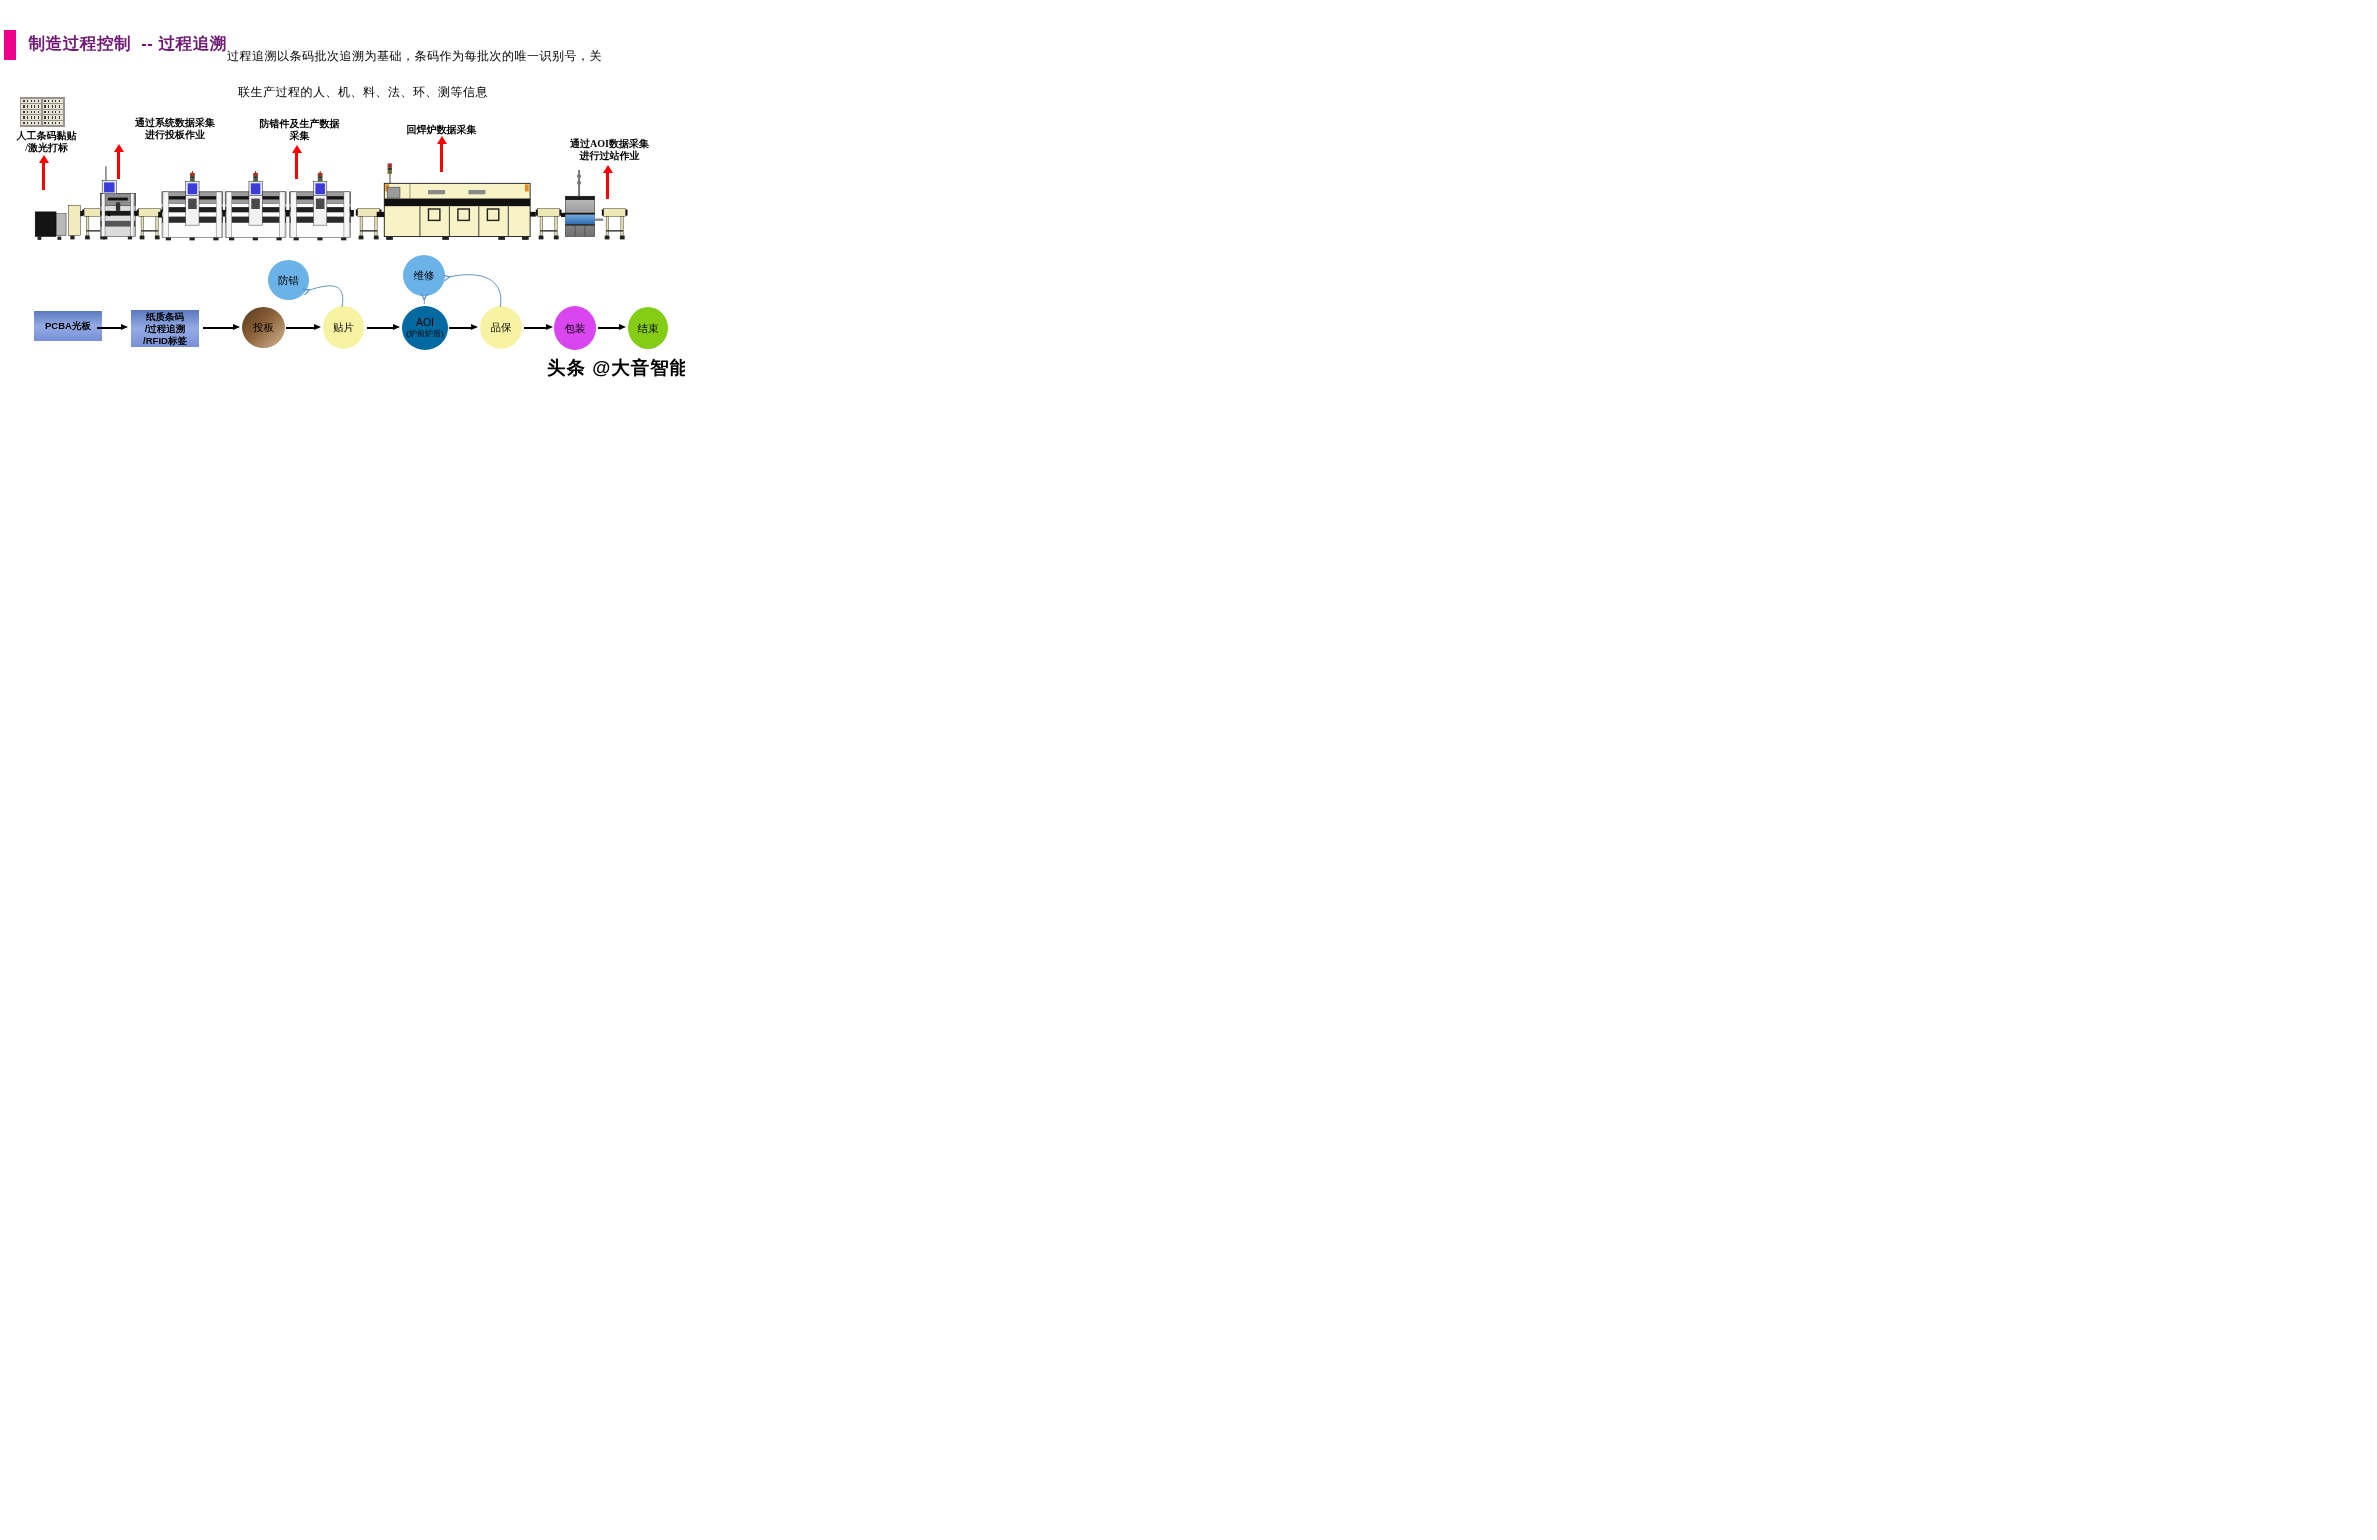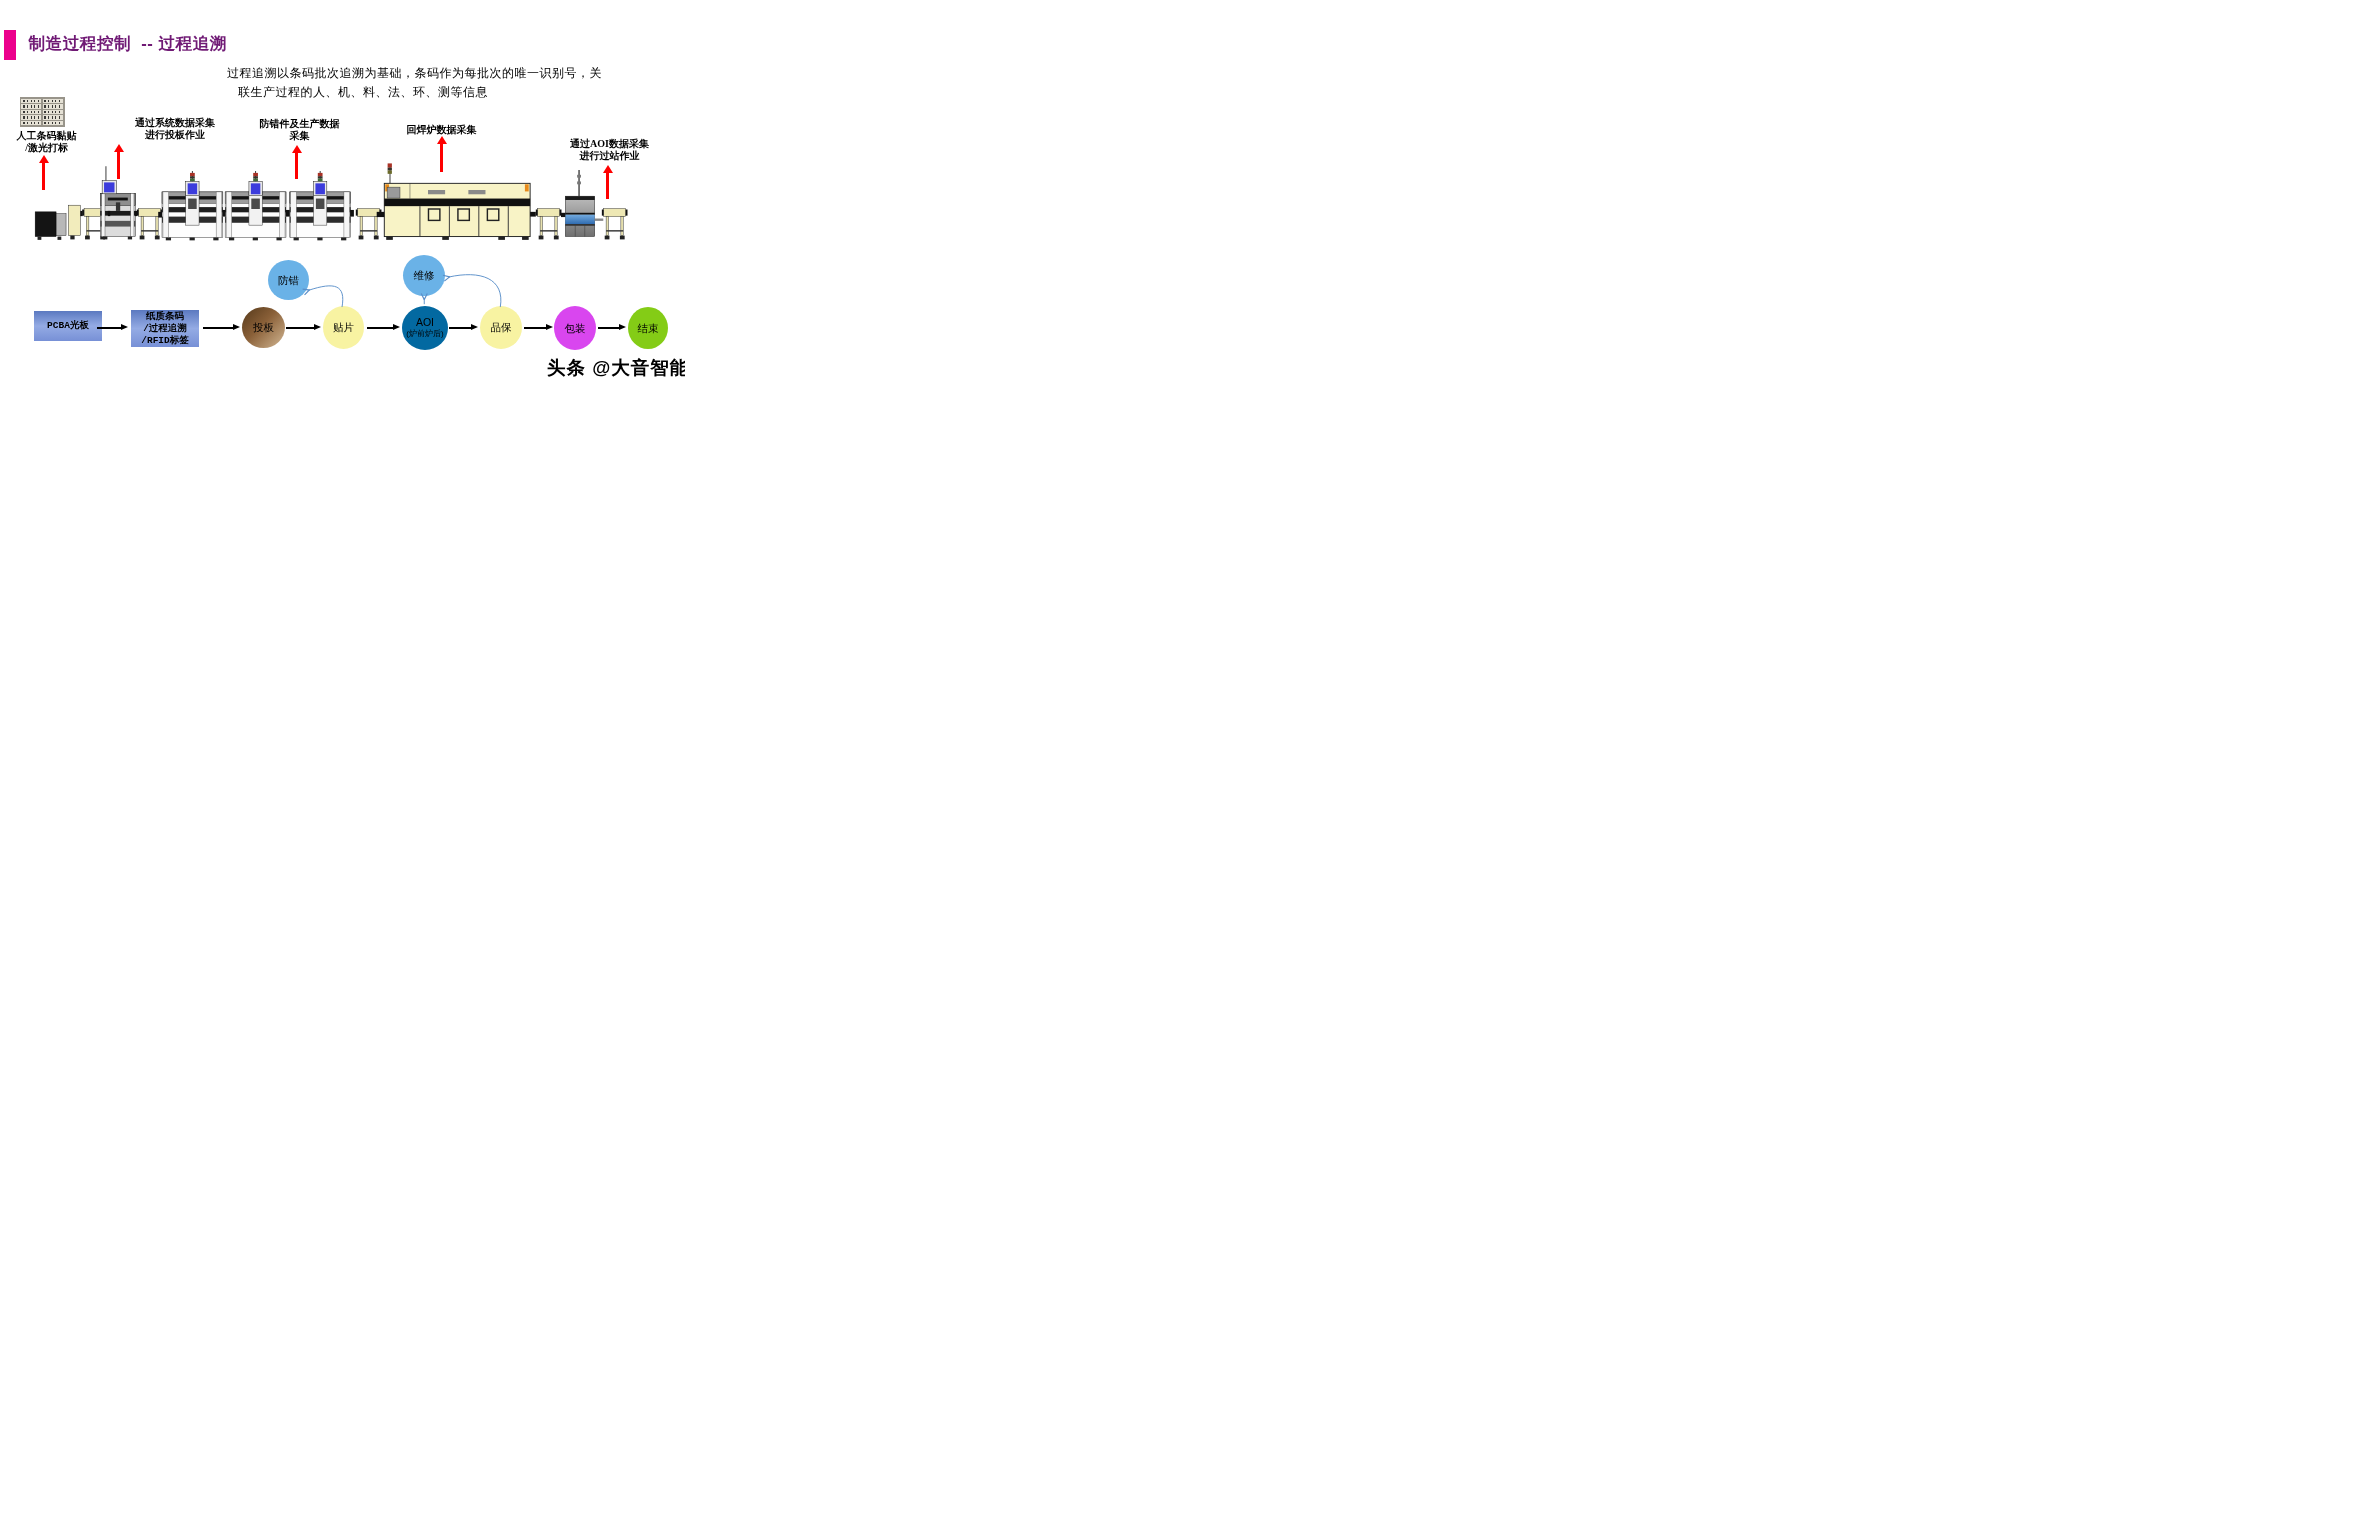--- a/index.html
+++ b/index.html
@@ -5,21 +5,21 @@
   html,body{margin:0;padding:0;background:#fff;}
   body{width:685px;height:385px;position:relative;overflow:hidden;
        font-family:"Liberation Sans","DejaVu Sans",sans-serif;}
   .abs{position:absolute;}
 
   
   .accent-bar{left:3.8px;top:30px;width:12.4px;height:30px;background:#ec008c;}
   .page-title{left:28.5px;top:33px;font-size:16.6px;font-weight:bold;color:#701a75;
               letter-spacing:0.5px;white-space:pre;}
   .intro{color:#000;font-size:12px;letter-spacing:0.5px;white-space:pre;}
-  .intro1{left:227px;top:65px;}
+  .intro1{left:227px;top:48px;}
   .intro2{left:238px;top:84px;}
 
   
   .barcode-photo{left:19.5px;top:97px;width:45px;height:30px;background:#98948a;
       padding:1.9px;display:grid;grid-template-columns:1fr 1fr;gap:1.4px;box-sizing:border-box;}
   .bc{background:#e5e1d5;position:relative;overflow:hidden;}
   .bc::after{content:'';position:absolute;left:1.4px;top:1px;right:1.4px;bottom:1px;
       background:repeating-linear-gradient(90deg,#1a1a1a 0 0.5px,transparent 0.5px 1.4px);opacity:.85;}
 
   
@@ -32,21 +32,21 @@
   .anno-aoi{left:566px;top:138px;width:87px;}
 
   
   .rarrow{position:absolute;width:11.4px;}
   .rarrow .head{width:0;height:0;margin:0 auto;border-left:5.7px solid transparent;
       border-right:5.7px solid transparent;border-bottom:8px solid #fe0000;}
   .rarrow .shaft{width:3.3px;margin:0 auto;background:#fe0000;}
 
   
   .fbox{box-sizing:border-box;color:#000;font-weight:bold;text-align:center;
-        font-family:Liberation Mono, monospace;font-size:9.5px;line-height:12px;
+        font-family:Liberation Sans, sans-serif;font-size:9.5px;line-height:12px;
         background:linear-gradient(180deg,#5b79c0 0%,#94abe4 50%,#7790d6 100%);
         display:flex;flex-direction:column;justify-content:center;}
   .box-pcba{left:34px;top:311px;width:68px;height:30px;}
   .box-barcode{left:131px;top:310px;width:68px;height:37px;}
   .node{border-radius:50%;display:flex;flex-direction:column;align-items:center;
         justify-content:center;color:#000;font-size:10.5px;text-align:center;line-height:12.4px;}
   .n-toupan{left:242px;top:307px;width:43px;height:41px;
         background:linear-gradient(135deg,#54381a 0%,#8a6038 45%,#d3b894 100%);}
   .n-tiepian{left:323px;top:306px;width:41px;height:43px;background:#f8f3a2;}
   .n-fangcuo{left:268px;top:260px;width:41px;height:40px;background:#6ab2e7;}

